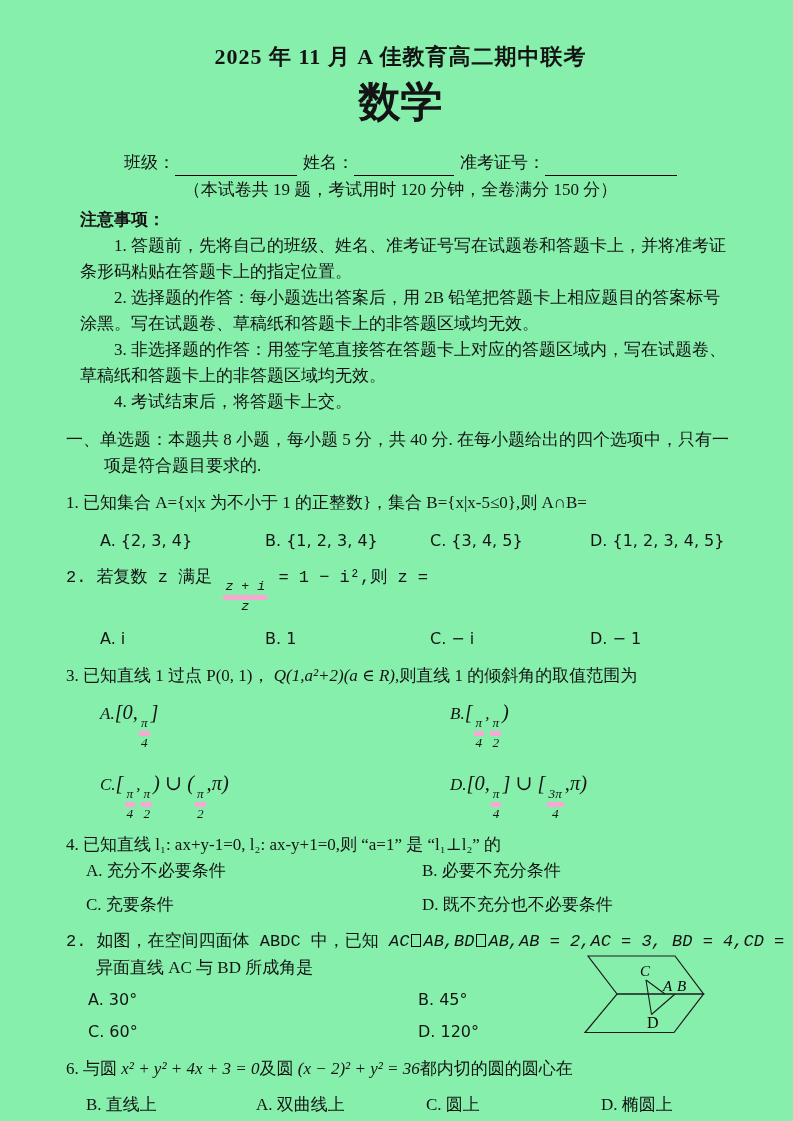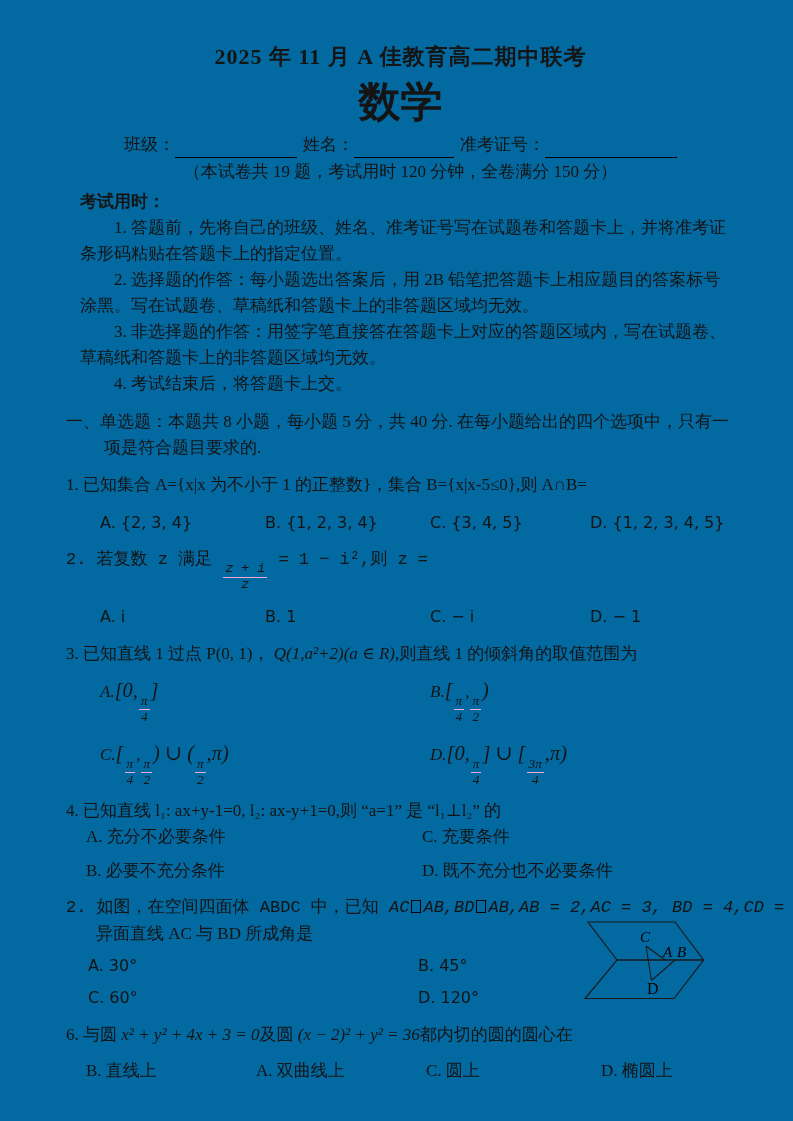--- a/index.html
+++ b/index.html
@@ -1,46 +1,46 @@
 <!DOCTYPE html>
 <html><head>
 <meta charset="utf-8">
 <style>
   html,body{margin:0;padding:0;background:#e8e8e8;}
   .page{
-    position:relative;width:793px;height:1121px;margin:0 auto;background:#0369a1;
+    position:relative;width:793px;height:1121px;margin:0 auto;background:#86efac;
     font-family:"Liberation Serif","DejaVu Serif",serif;color:#141414;
     box-sizing:border-box;padding:44px 58px 0 66px;font-size:17px;line-height:26px;
     overflow:hidden;
   }
   .title{text-align:center;font-weight:bold;font-size:22px;letter-spacing:1px;}
   .subject{text-align:center;font-weight:bold;font-size:42px;line-height:56px;margin:4px 0 2px;}
-  .info-row{display:flex;justify-content:center;align-items:flex-end;margin-top:2px;white-space:nowrap;text-align:center;}
+  .info-row{display:flex;justify-content:center;align-items:flex-end;margin-top:20px;white-space:nowrap;text-align:center;}
   .blank{display:inline-block;border-bottom:1.2px solid #000;height:16px;}
   .b1{width:122px;margin-right:6px;}
   .b2{width:100px;margin-right:6px;}
   .b3{width:132px;}
   .meta{text-align:center;margin-top:1px;}
   .notice{margin-left:14px;margin-top:4px;}
   .notice-h{font-weight:bold;font-family:"Liberation Sans","DejaVu Sans",sans-serif;}
   .note{margin:0;text-indent:2em;}
   .sec{margin-top:12px;}
   .hang{padding-left:38px;text-indent:-38px;}
   .q{margin-top:11px;}
   .qhang{padding-left:30px;text-indent:-30px;}
   .nowrap{white-space:nowrap;font-family:Liberation Mono, monospace;}
   .opts4{display:grid;grid-template-columns:165px 165px 160px 1fr;margin:12px 0 0 34px;}
   .opts4b{display:grid;grid-template-columns:170px 170px 175px 1fr;margin:10px 0 0 20px;}
   .opts2{display:grid;grid-template-columns:336px 1fr;row-gap:8px;margin:0 0 0 20px;}
-  .opts2m{display:grid;grid-template-columns:330px 1fr;row-gap:16px;margin:10px 0 0 34px;}
+  .opts2m{display:grid;grid-template-columns:330px 1fr;row-gap:16px;margin:10px 0 0 34px;gap:20px;}
   .opts2f{display:grid;grid-template-columns:330px 1fr;row-gap:6px;margin:6px 180px 0 22px;}
   .sans{font-family:"DejaVu Sans","Liberation Sans",sans-serif;font-size:16px;}
   .it{font-style:italic;}
   .frac{display:inline-flex;flex-direction:column;align-items:center;vertical-align:-0.6em;line-height:1.1;font-size:0.78em;margin:0 1px;font-style:italic;}
-  .frac .fn{border-bottom:1px solid #f9a8d4;padding:0 2px;}
+  .frac .fn{border-bottom:5px solid #f9a8d4;padding:0 2px;}
   .frac .fd{padding:0 2px;}
   .bb{font-size:1.2em;}
   .box-glyph{display:inline-block;width:10px;height:13px;border:1px solid #000;margin:0 2px;vertical-align:-1px;box-sizing:border-box;}
   .sqrt-sym{font-style:normal;}
   .rad{text-decoration:overline;}
   .q5wrap{position:relative;}
   .q5fig{position:absolute;right:-6px;top:24px;}
   .q5fig svg{display:block;}
   .figlabel{font-family:"Liberation Serif",serif;font-style:italic;font-size:15px;}
   .figlabelD{font-family:"Liberation Serif",serif;font-size:16px;}
@@ -58,21 +58,21 @@
     <span class="blank b1"></span>
     <span>姓名：</span>
     <span class="blank b2"></span>
     <span>准考证号：</span>
     <span class="blank b3"></span>
   </div>
 
   <div class="meta">（本试卷共 19 题，考试用时 120 分钟，全卷满分 150 分）</div>
 
   <div class="notice">
-    <div class="notice-h">考试用时：</div>
+    <div class="notice-h">注意事项：</div>
     <p class="note">1. 答题前，先将自己的班级、姓名、准考证号写在试题卷和答题卡上，并将准考证条形码粘贴在答题卡上的指定位置。</p>
     <p class="note">2. 选择题的作答：每小题选出答案后，用 2B 铅笔把答题卡上相应题目的答案标号涂黑。写在试题卷、草稿纸和答题卡上的非答题区域均无效。</p>
     <p class="note">3. 非选择题的作答：用签字笔直接答在答题卡上对应的答题区域内，写在试题卷、草稿纸和答题卡上的非答题区域均无效。</p>
     <p class="note">4. 考试结束后，将答题卡上交。</p>
   </div>
 
   <div class="sec hang">一、单选题：本题共 8 小题，每小题 5 分，共 40 分. 在每小题给出的四个选项中，只有一项是符合题目要求的.</div>
 
   <div class="q">
     <div class="qhang">1. 已知集合 A={x|x 为不小于 1 的正整数}，集合 B={x|x-5≤0},则 A∩B=</div>
@@ -142,22 +142,22 @@
             <span class="fd">4</span>
           </span><span class="bb">,π)</span>
       </span>
     </div>
   </div>
 
   <div class="q">
     <div class="qhang">4. 已知直线 l₁: ax+y-1=0, l₂: ax-y+1=0,则 “a=1” 是 “l₁⊥l₂” 的</div>
     <div class="opts2">
       <span>A. 充分不必要条件</span>
+      <span>B. 必要不充分条件</span>
       <span>C. 充要条件</span>
-      <span>B. 必要不充分条件</span>
       <span>D. 既不充分也不必要条件</span>
     </div>
   </div>
 
   <div class="q q5wrap">
     <div class="nowrap">
       <span>2. 如图，在空间四面体 ABDC 中，已知 </span><span class="it">AC</span><span class="box-glyph"></span><span class="it">AB,BD</span><span class="box-glyph"></span><span class="it">AB,AB = 2,AC = 3, BD = 4,CD = </span><span class="sqrt-sym">√</span><span class="rad it">17</span><span>,则</span>
     </div>
     <div style="padding-left:30px;">异面直线 AC 与 BD 所成角是</div>
     <div class="opts2f">

